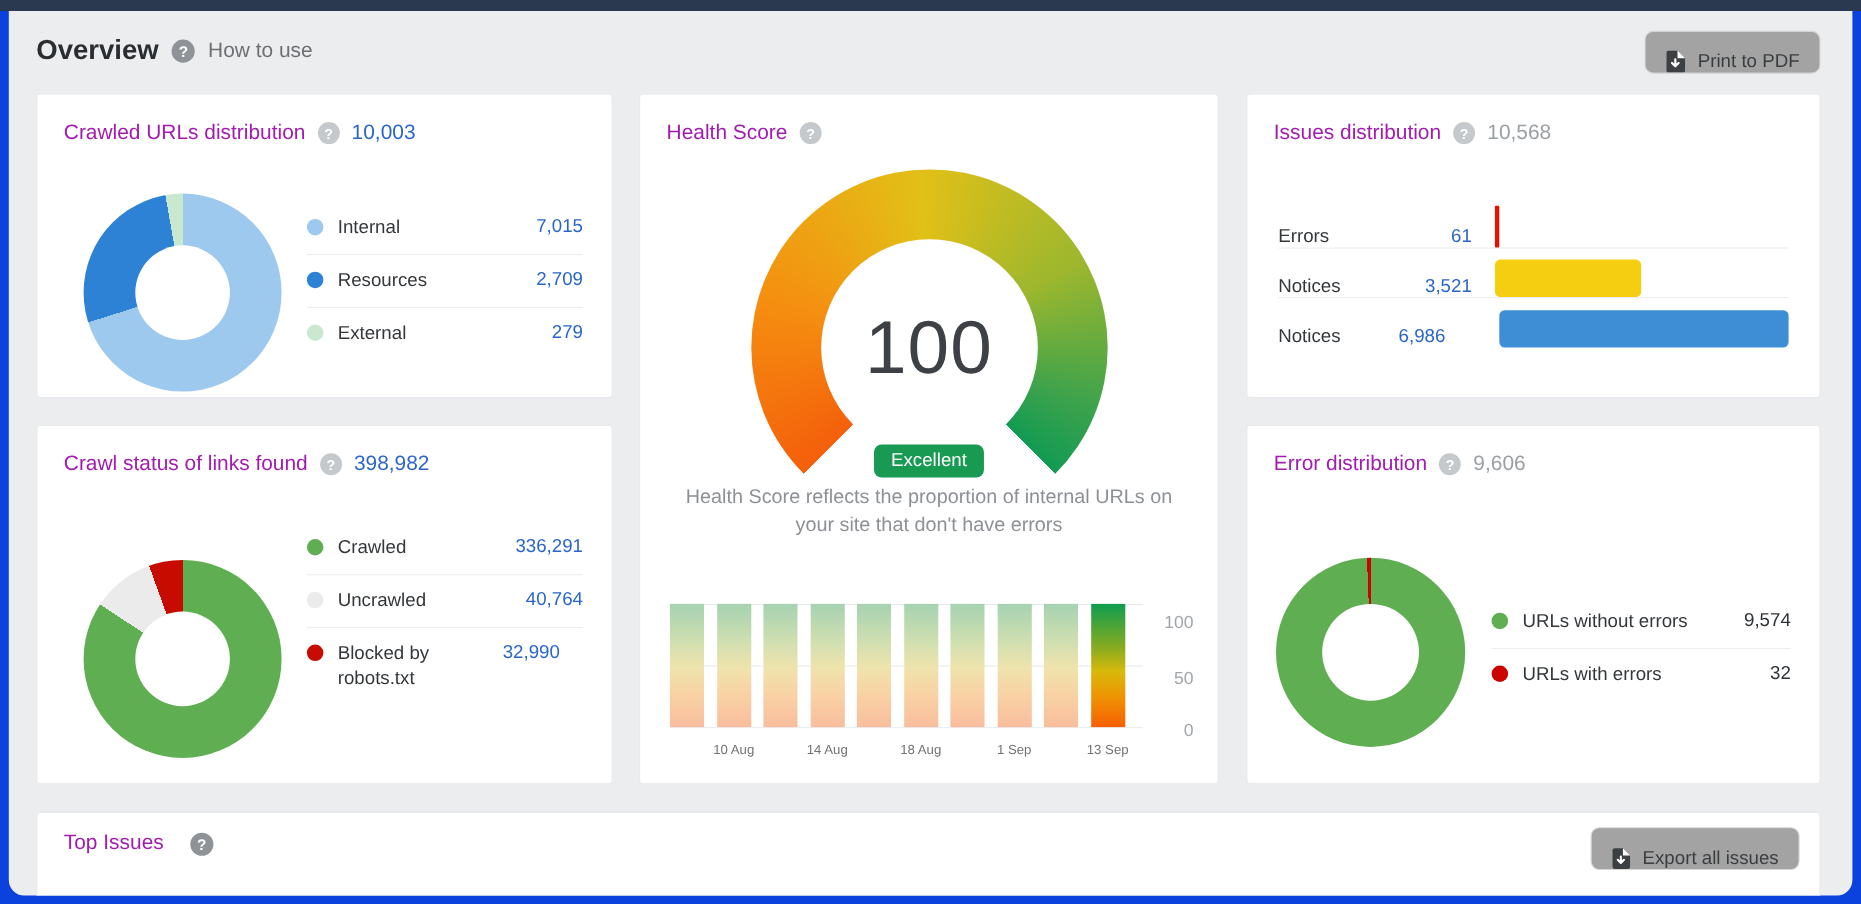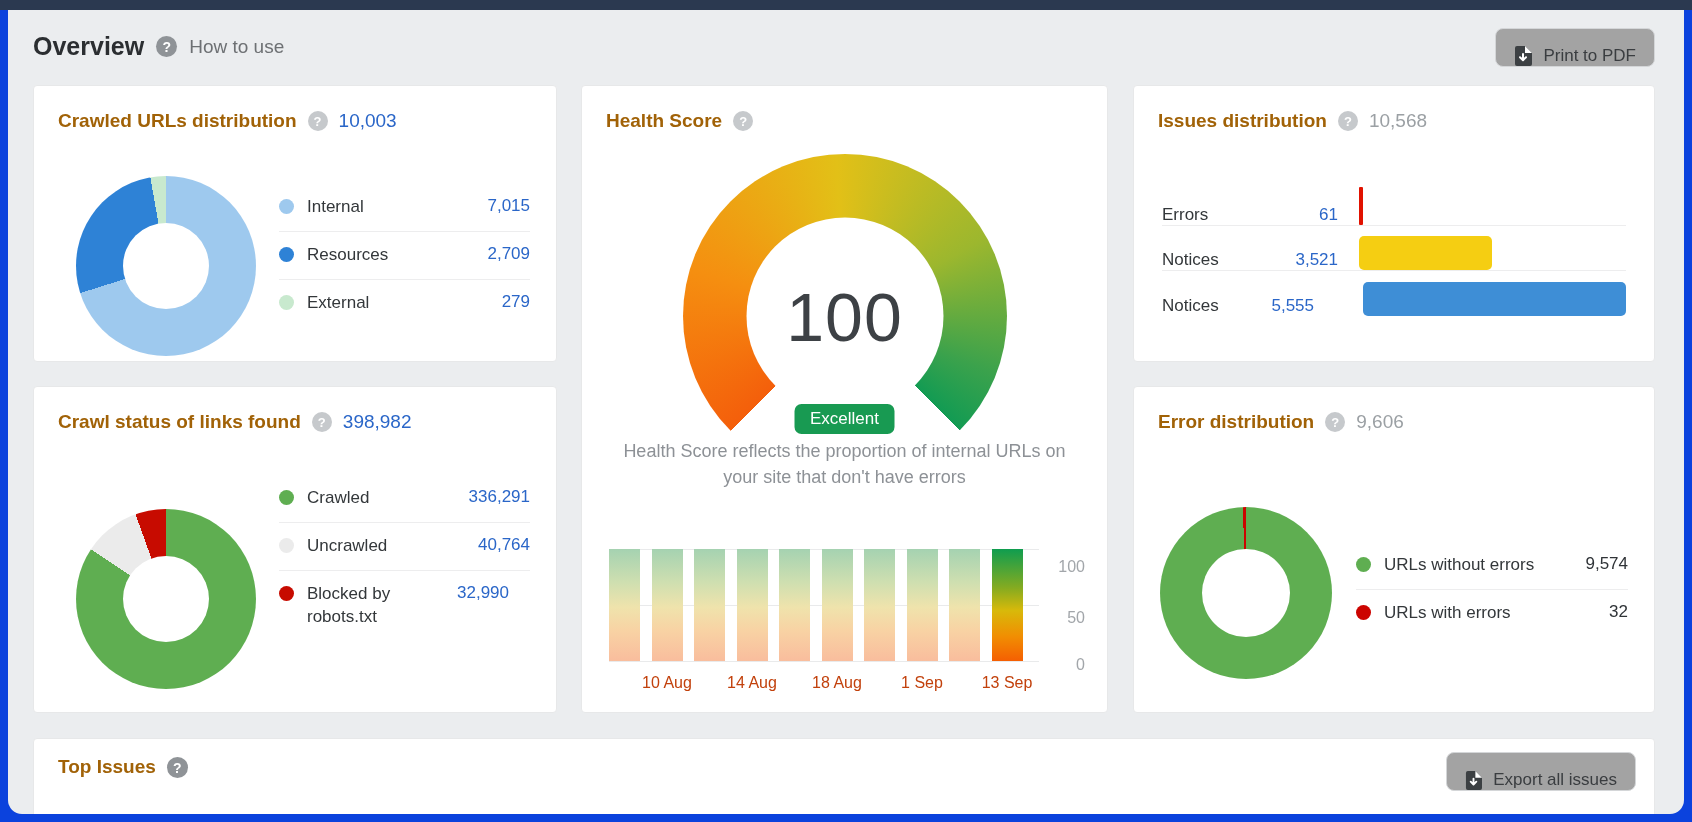--- a/index.html
+++ b/index.html
@@ -17,21 +17,21 @@
   .help-ic.light { background:#c6c9cc; width:20px; height:20px; font-size:13px; }
   .hdr-help { font-size:19px; color:#6d7073; }
 
   .btn { position:absolute; display:flex; align-items:flex-end; gap:11px; background:#a3a3a3;
          border:1px solid #d4d6d8; border-radius:8px; padding:0 18px; height:39px;
          font-size:17px; color:#3a3d40; cursor:pointer; }
 
   
   .card { position:absolute; background:#fff; border:1px solid #e7e8e9; border-radius:4px; }
   .card-hd { position:absolute; left:24px; top:24px; display:flex; align-items:center; gap:11px; }
-  .card-title { font-size:19px; font-weight:bold; color:#a16207; }
+  .card-title { font-size:19px; font-weight:normal; color:#a21caf; }
   .card-total { font-size:19px; }
   .t-blue { color:#2a66c8; cursor:pointer; }
   .t-gray { color:#9ba0a4; }
 
   .donut { position:absolute; border-radius:50%; }
   .donut .hole { position:absolute; left:50%; top:50%; transform:translate(-50%,-50%);
                  background:#fff; border-radius:50%; }
 
   .legend { position:absolute; }
   .lrow { display:flex; align-items:flex-start; padding:12px 0; border-bottom:1px solid #ededee; }
@@ -56,33 +56,33 @@
   .hs-desc { position:absolute; left:50%; top:352px; transform:translateX(-50%); width:460px;
              text-align:center; font-size:18px; line-height:1.45; color:#8d9196; }
   .hchart { position:absolute; left:27px; top:463px; width:476px; height:150px; }
   .gl { position:absolute; left:0; width:430px; height:1px; background:#e9eaeb; }
   .bars { position:absolute; left:0; top:0; width:414px; height:112px;
           display:flex; gap:11.5px; align-items:flex-end; }
   .hbar { width:31px; background:linear-gradient(to bottom,#a5d2b1 0%,#cfdfb0 30%,#efe3ac 52%,#f8d3a4 72%,#f9bd9d 100%); }
   .hbar.current { background:linear-gradient(to bottom,#0f9d4f 0%,#86ab20 35%,#d8b90a 55%,#f18e02 78%,#f55f02 100%); }
   .ytick { position:absolute; right:0; width:60px; text-align:right; font-size:16px; color:#a2a6aa; }
   .xlabel { position:absolute; top:125px; transform:translateX(-50%); white-space:nowrap;
-            font-size:16px; color:#c2410c; }
+            font-size:12px; color:#737373; }
 
   
   .irows { position:absolute; left:28px; right:28px; top:95px; }
   .irow { display:flex; align-items:flex-end; height:45px; border-bottom:1px solid #ededee; }
   .irow:last-child { border-bottom:none;gap:28px; }
   .ilabel { width:96px; font-size:17px; color:#33373a; }
   .ival { width:80px; text-align:right; font-size:17px; }
   .ibar-area { flex:1; margin-left:21px; display:flex; align-items:center; }
   .ibar { height:34px; border-radius:5px; }
   .ibar.thin { height:38px; border-radius:1px; }
 
-  .ticard-hd { position:absolute; left:24px; top:17px; display:flex; align-items:flex-end; gap:11px; }
+  .ticard-hd { position:absolute; left:24px; top:17px; display:flex; align-items:flex-end; gap:24px; }
 </style>
 </head>
 <body>
 
 <div class="frame">
   <div class="topbar"></div>
   <div class="content">
 
     <div class="hdr">
       <span class="hdr-title">Overview</span>
@@ -211,21 +211,21 @@
         </div>
         <div class="irow">
           <span class="ilabel">Notices</span>
           <span class="ival val">3,521</span>
           <span class="ibar-area">
               <span class="ibar" style="width: 132.554px; background: rgb(245, 206, 18);"></span>
             </span>
         </div>
         <div class="irow">
           <span class="ilabel">Notices</span>
-          <span class="ival val">5,555</span>
+          <span class="ival val">6,986</span>
           <span class="ibar-area">
               <span class="ibar" style="width: 263px; background: rgb(62, 142, 214);"></span>
             </span>
         </div>
       </div>
     </div>
 
     <div class="card" style="left:1125px; top:376px; width:522px; height:327px;">
       <div class="card-hd">
         <span class="card-title">Error distribution</span>

